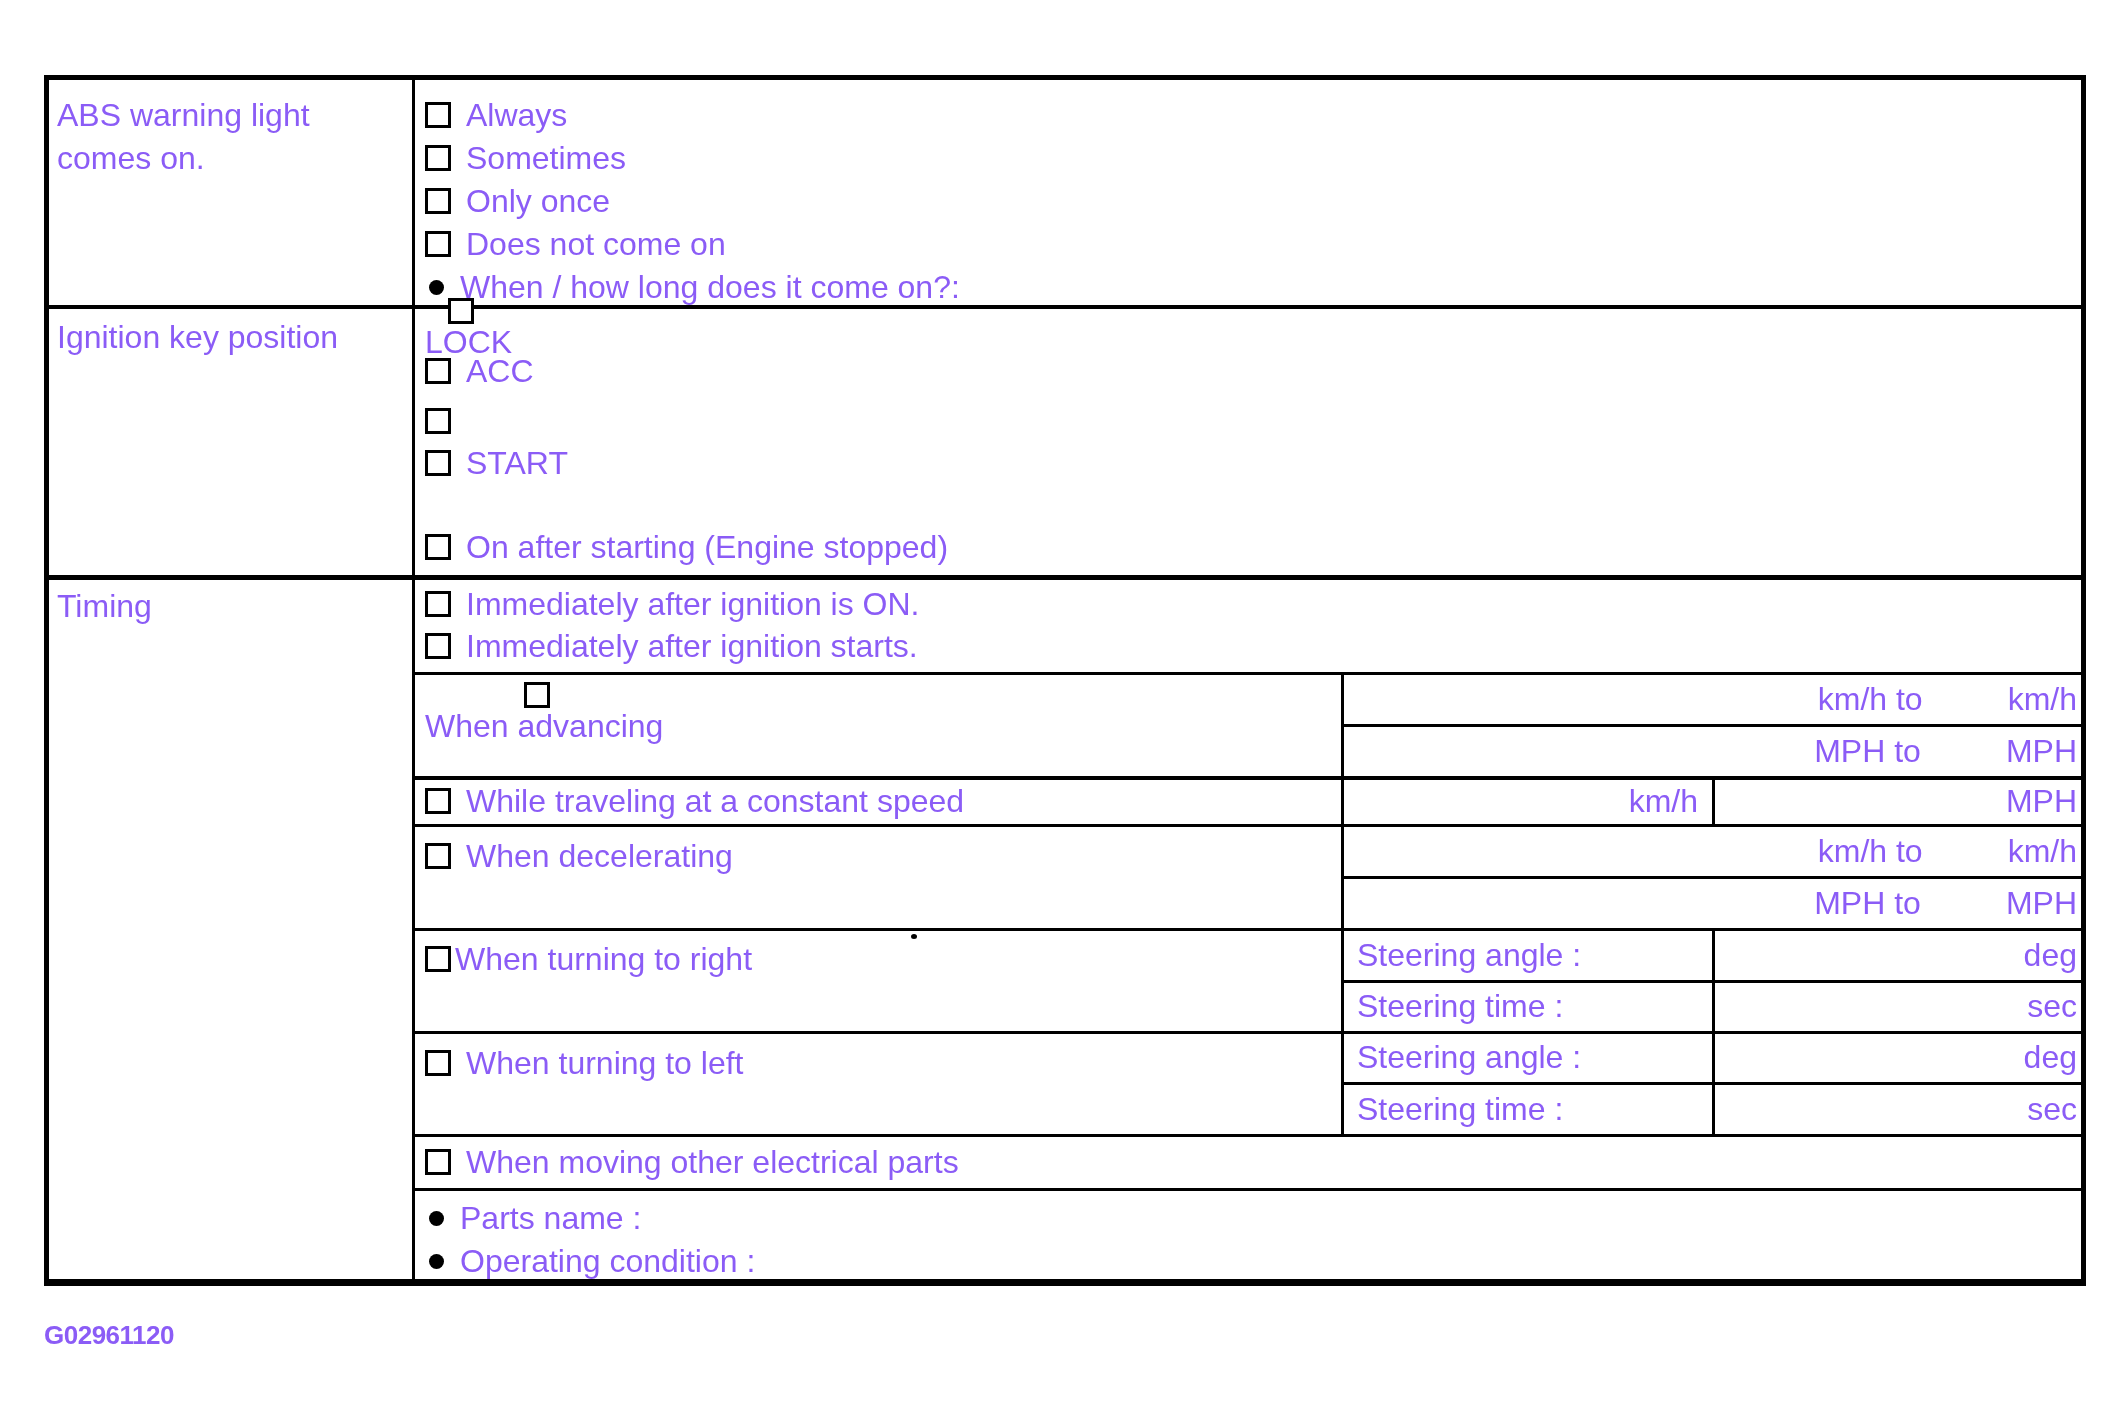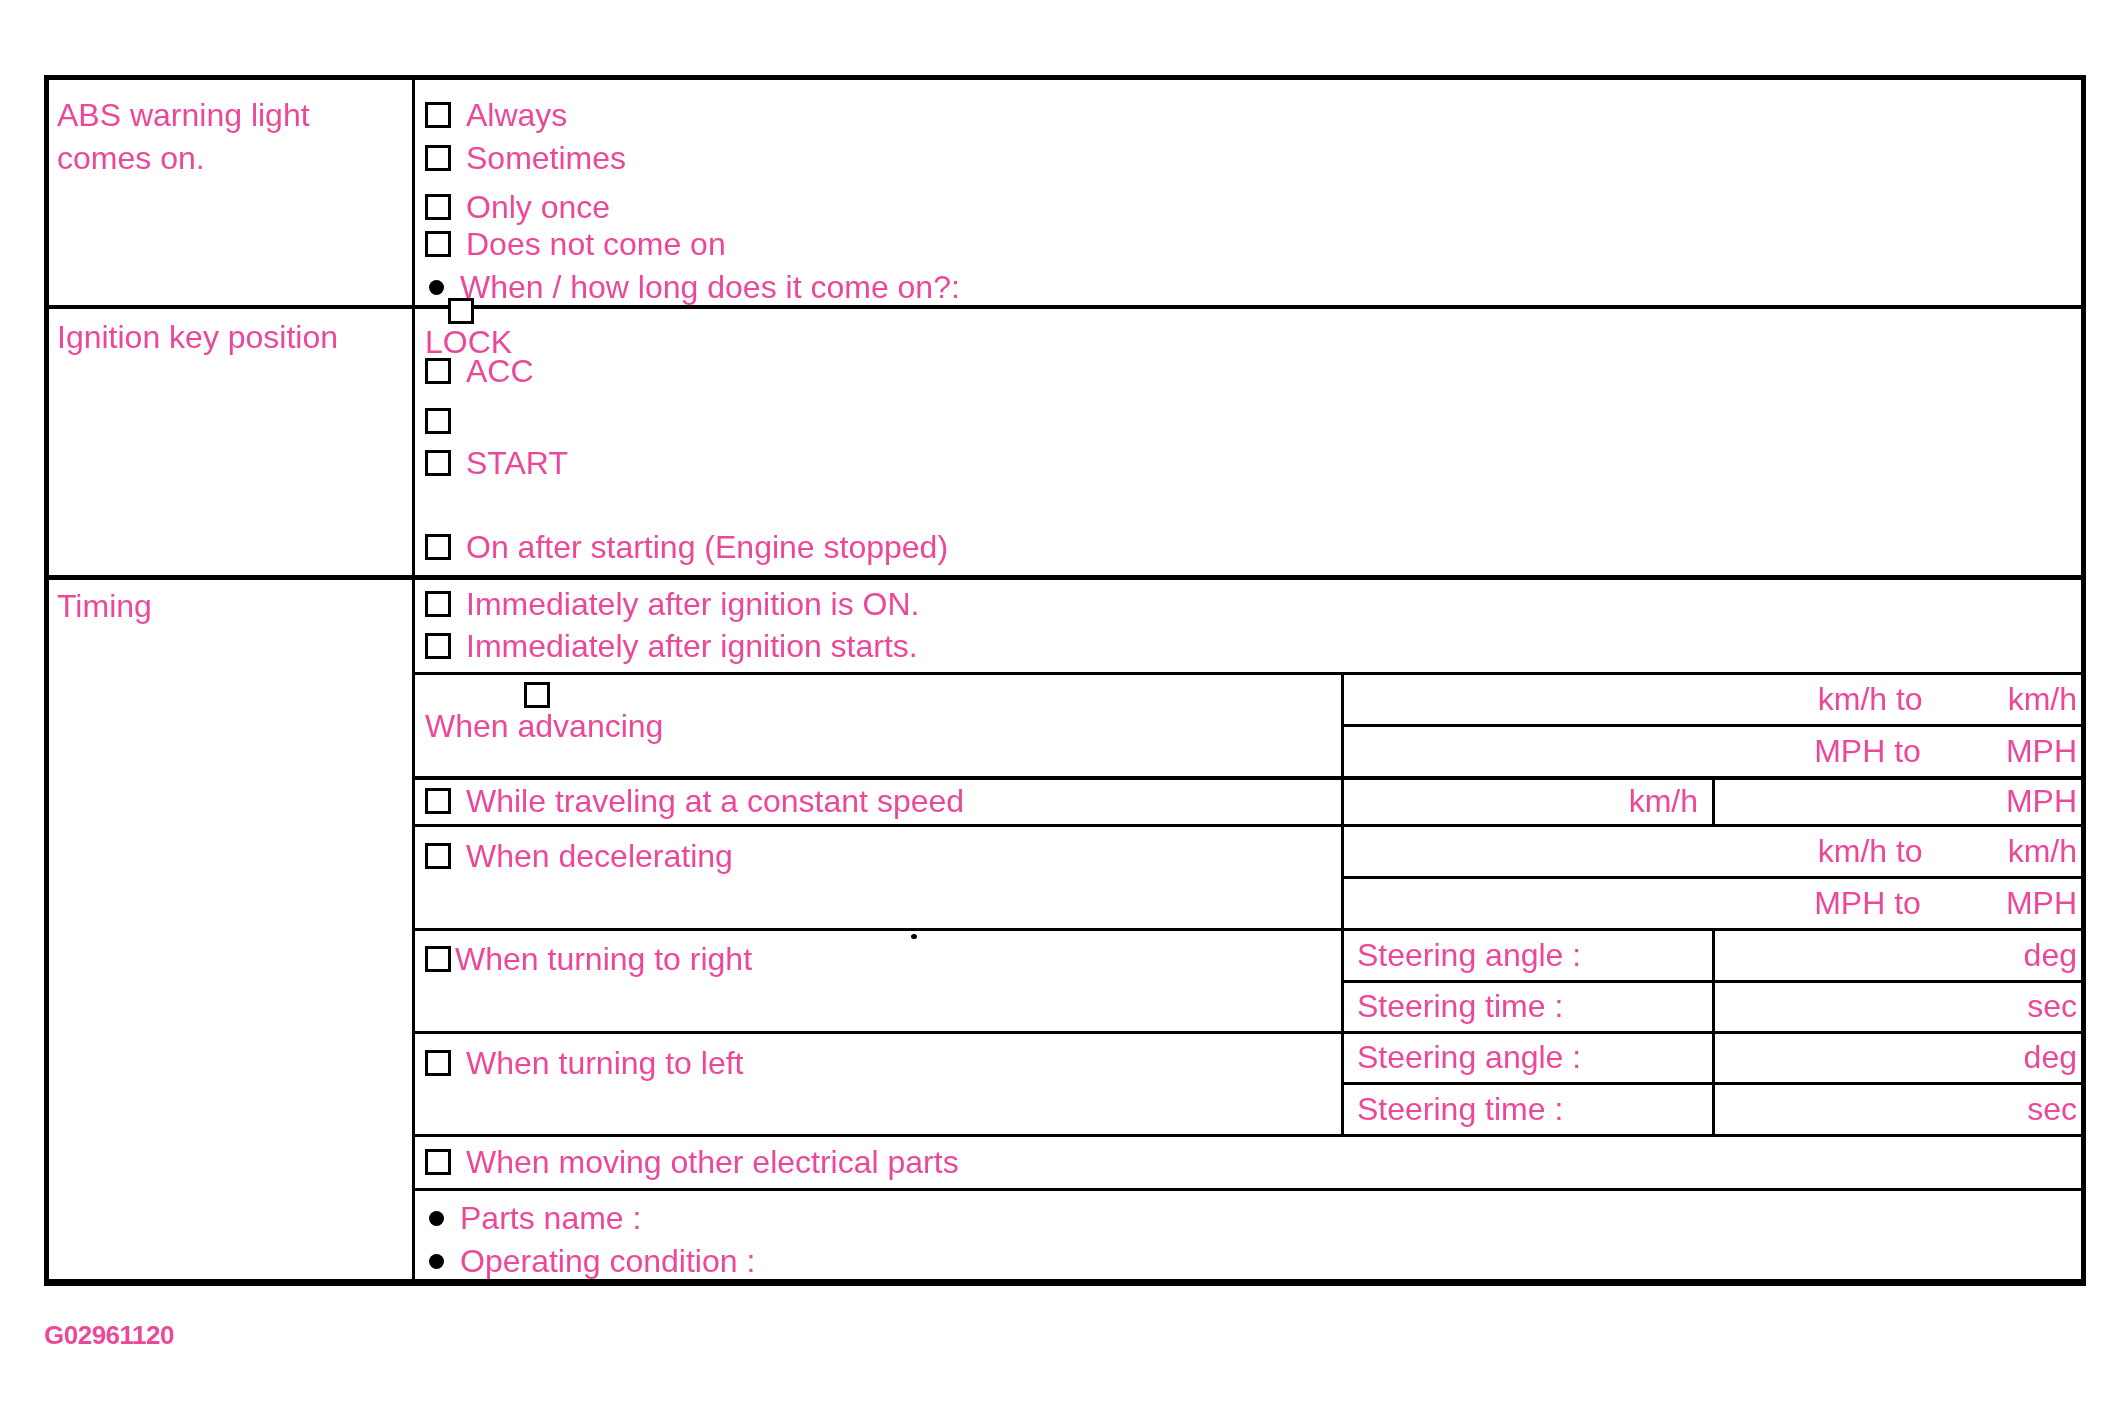--- a/index.html
+++ b/index.html
@@ -1,19 +1,19 @@
 <!DOCTYPE html>
 <html><head>
 <meta charset="utf-8">
 <style>
   html,body{margin:0;padding:0;background:#ffffff;}
   .page{
     position:relative;width:2124px;height:1404px;background:#ffffff;
     font-family:"Liberation Sans","DejaVu Sans",sans-serif;
-    color:#ec4899;overflow:hidden;
+    color:#8b5cf6;overflow:hidden;
   }
   .line{position:absolute;background:#000;}
   .txt{
     position:absolute;display:flex;align-items:center;height:44px;
     font-size:32px;white-space:nowrap;letter-spacing:0px;
   }
   .right{justify-content:flex-end;}
   .cb{
     display:inline-block;box-sizing:border-box;width:26px;height:26px;
     border:3px solid #000;background:#fff;margin-right:15px;flex:none;
@@ -65,21 +65,21 @@
   <div class="txt" style="left:57px;top:136px;">comes on.</div>
 
   <div class="txt" style="left:425px;top:93px;">
     <span class="cb"></span>
     <span>Always</span>
   </div>
   <div class="txt" style="left:425px;top:136px;">
     <span class="cb"></span>
     <span>Sometimes</span>
   </div>
-  <div class="txt" style="left:425px;top:185px;">
+  <div class="txt" style="left:425px;top:179px;">
     <span class="cb"></span>
     <span>Only once</span>
   </div>
   <div class="txt" style="left:425px;top:222px;">
     <span class="cb"></span>
     <span>Does not come on</span>
   </div>
   <div class="txt" style="left:429px;top:265px;">
     <span class="bullet"></span>
     <span>When / how long does it come on?:</span>

